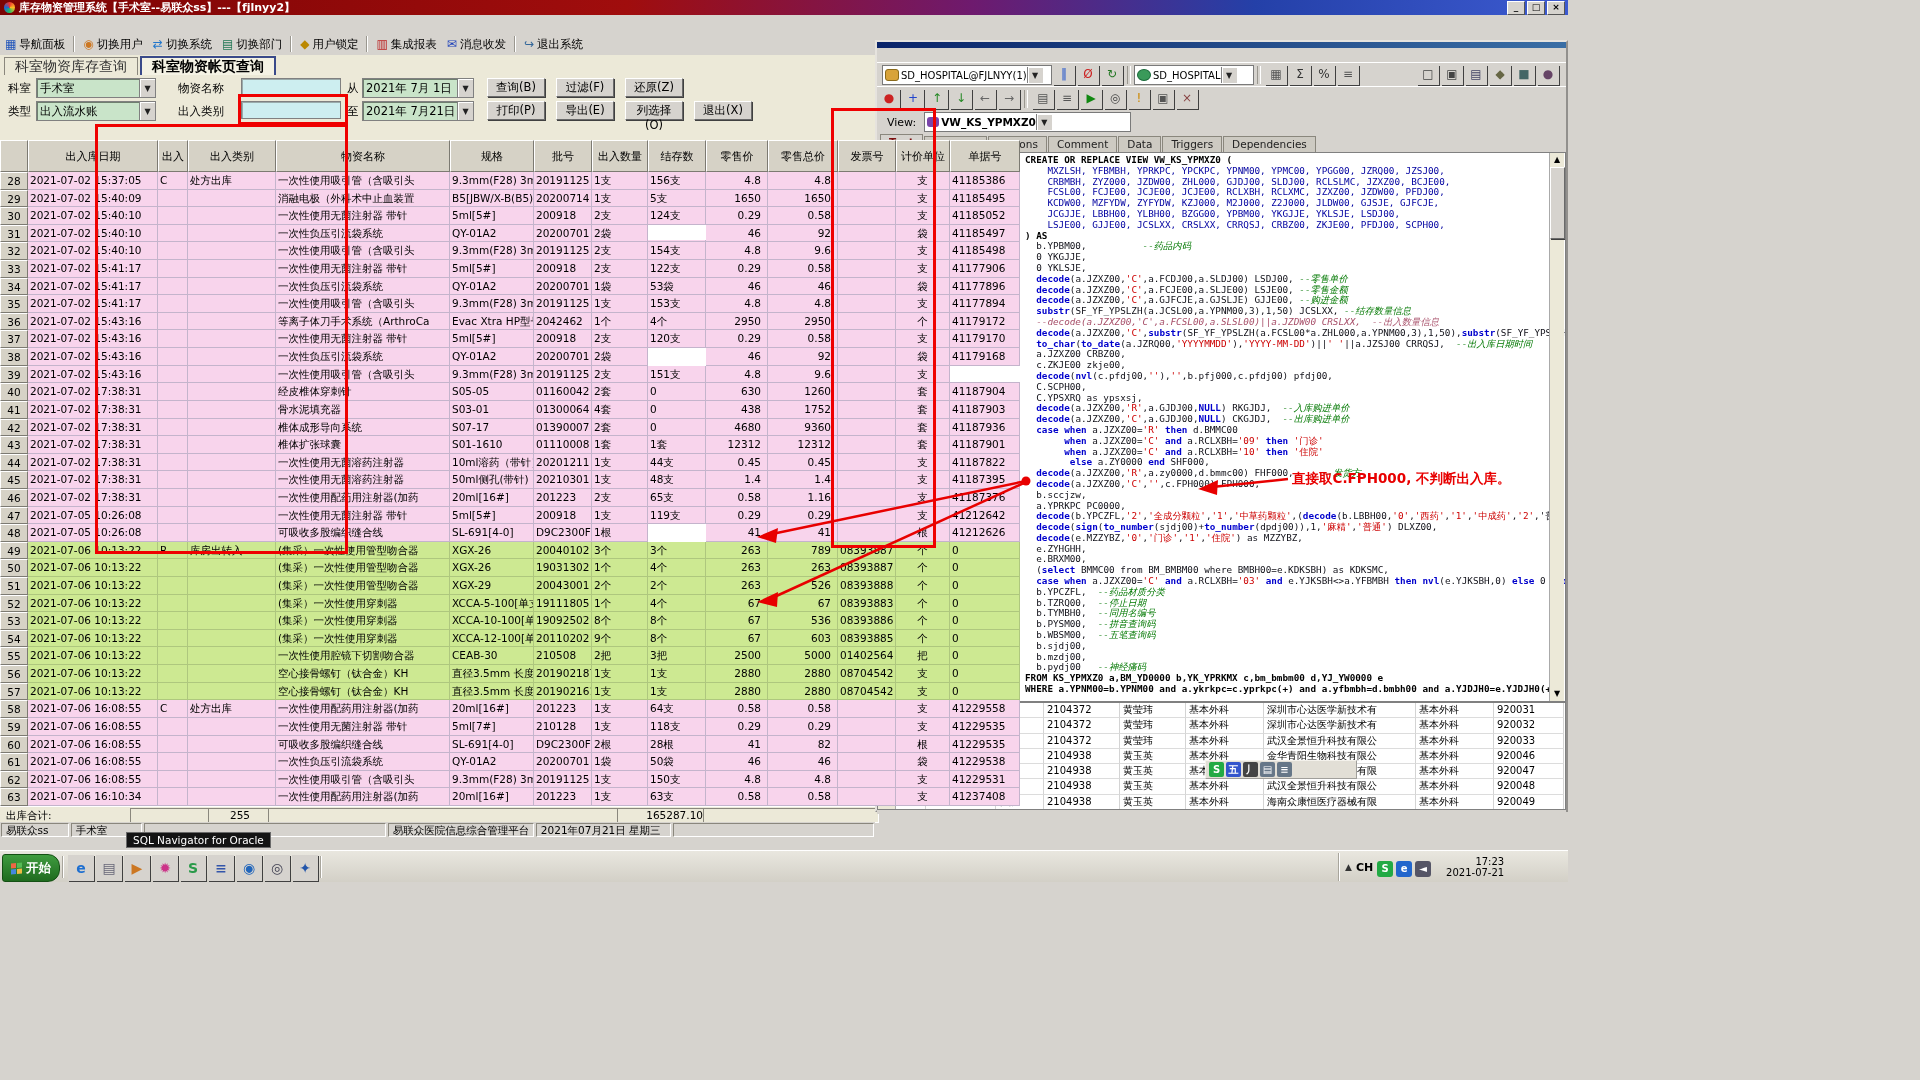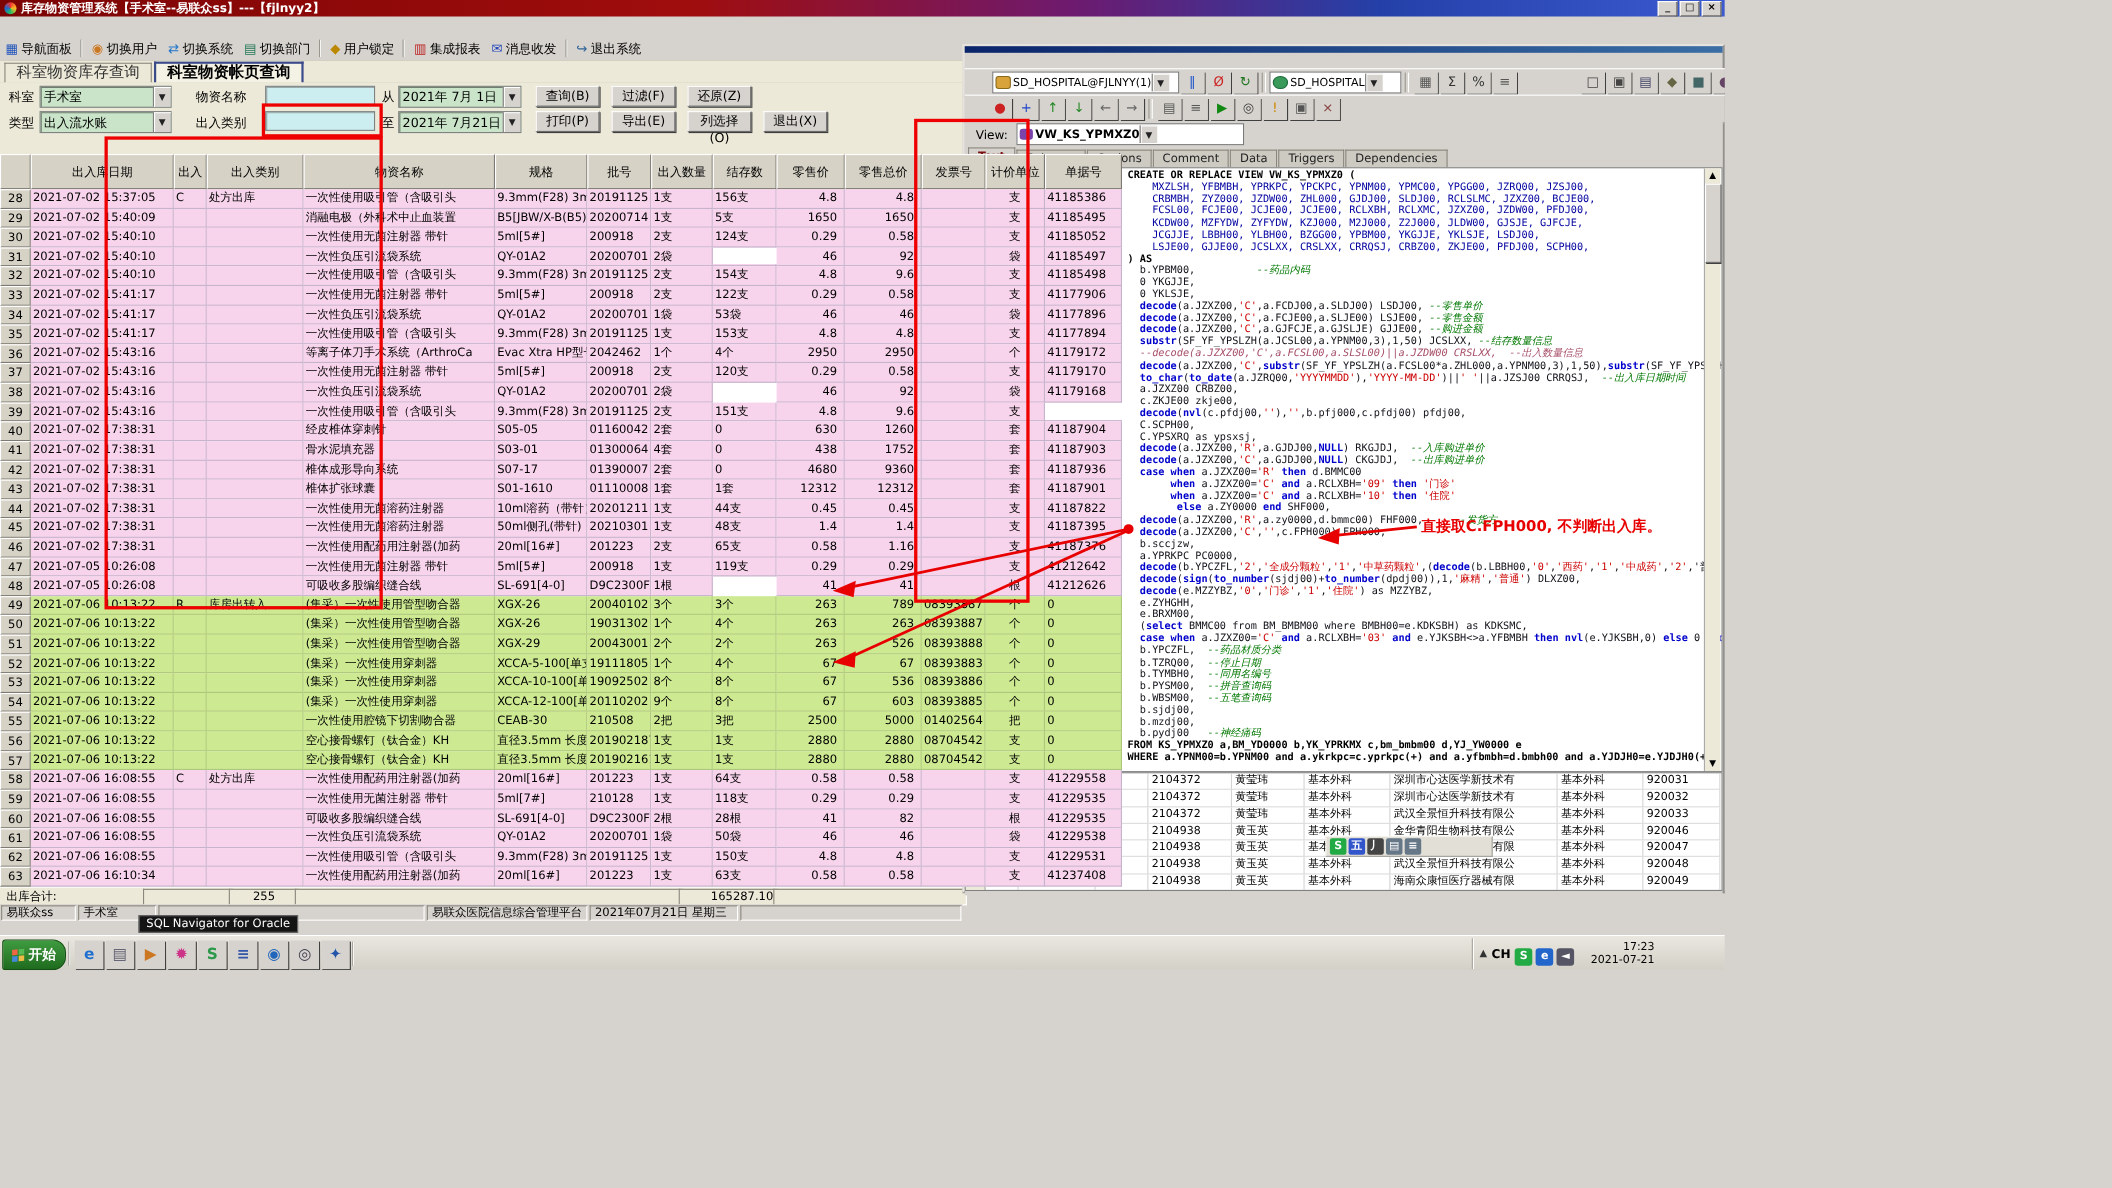--- a/index.html
+++ b/index.html
@@ -39,21 +39,21 @@
   
   #summaryrow{left:0;top:806px;width:875px;height:16px;background:#ece9d8;border-top:1px solid #fff;}
   .scell{position:absolute;top:1px;height:13px;font-size:10.5px;line-height:13px;padding:0 3px;border:1px solid;border-color:#8a877d #fff #fff #8a877d;background:#ece9d8;}
   #statusbar{left:0;top:822px;width:875px;height:16px;background:#d6d3ce;display:flex;}
   .spanel{height:12px;margin:1px 1px;font-size:10.5px;line-height:12px;padding:0 4px;border:1px solid;border-color:#8a877d #fff #fff #8a877d;white-space:nowrap;overflow:hidden;}
   
   #sqlwin{left:875px;top:40px;width:693px;height:772px;z-index:2;background:#d6d3ce;border:2px outset #e6e3de;box-sizing:border-box;}
   #sqltop{left:0;top:0;width:689px;height:6px;background:linear-gradient(90deg,#0a246a,#3a6ea5);}
   #sqlmenubar{left:0;top:6px;width:689px;height:14px;background:#d6d3ce;display:flex;align-items:center;}
   .smitem{padding:0 7px;font-size:11px;color:#000;}
-  .sqltb{left:0;width:689px;background:#d6d3ce;border-top:1px solid #fff;border-bottom:1px solid #a8a5a0;display:flex;align-items:center;padding-left:20px;}
+  .sqltb{left:0;width:689px;background:#d6d3ce;border-top:1px solid #fff;border-bottom:1px solid #a8a5a0;display:flex;align-items:center;}
   .sicon{width:20px;height:18px;margin:0 1px;font-size:12px;line-height:17px;text-align:center;background:#d6d3ce;border:1px solid #d6d3ce;}
   .ssep{width:2px;height:18px;border-left:1px solid #9a978f;border-right:1px solid #fff;margin:0 3px;}
   .scombo{display:flex;align-items:center;background:#fff;border:1px solid #7a7a7a;height:18px;font-size:10.5px;}
   .scombo .ic{width:12px;height:10px;margin:0 2px;border-radius:3px;}
   #sqltabs{left:0;top:92px;width:689px;height:18px;background:#d6d3ce;display:flex;align-items:flex-end;padding-left:3px;box-sizing:border-box;}
   .stab{height:15px;line-height:15px;padding:0 8px;font-size:10.5px;border:1px solid #8a877d;border-bottom:none;background:#cdcac2;margin-right:1px;color:#222;}
   .stab.active{background:#d6d3ce;font-weight:bold;color:#7c1010;height:17px;}
   #editor{left:0;top:110px;width:689px;height:550px;background:#fff;border:1px solid #808080;box-sizing:border-box;overflow:hidden;}
   #sqlcode{position:absolute;left:147px;top:2px;margin:0;font-family:"DejaVu Sans Mono",monospace;font-size:9.3px;line-height:10.8px;color:#101018;white-space:pre;}
   .kw{color:#0000cc;font-weight:bold;} .st{color:#cc0000;} .cm{color:#007800;font-style:italic;}

